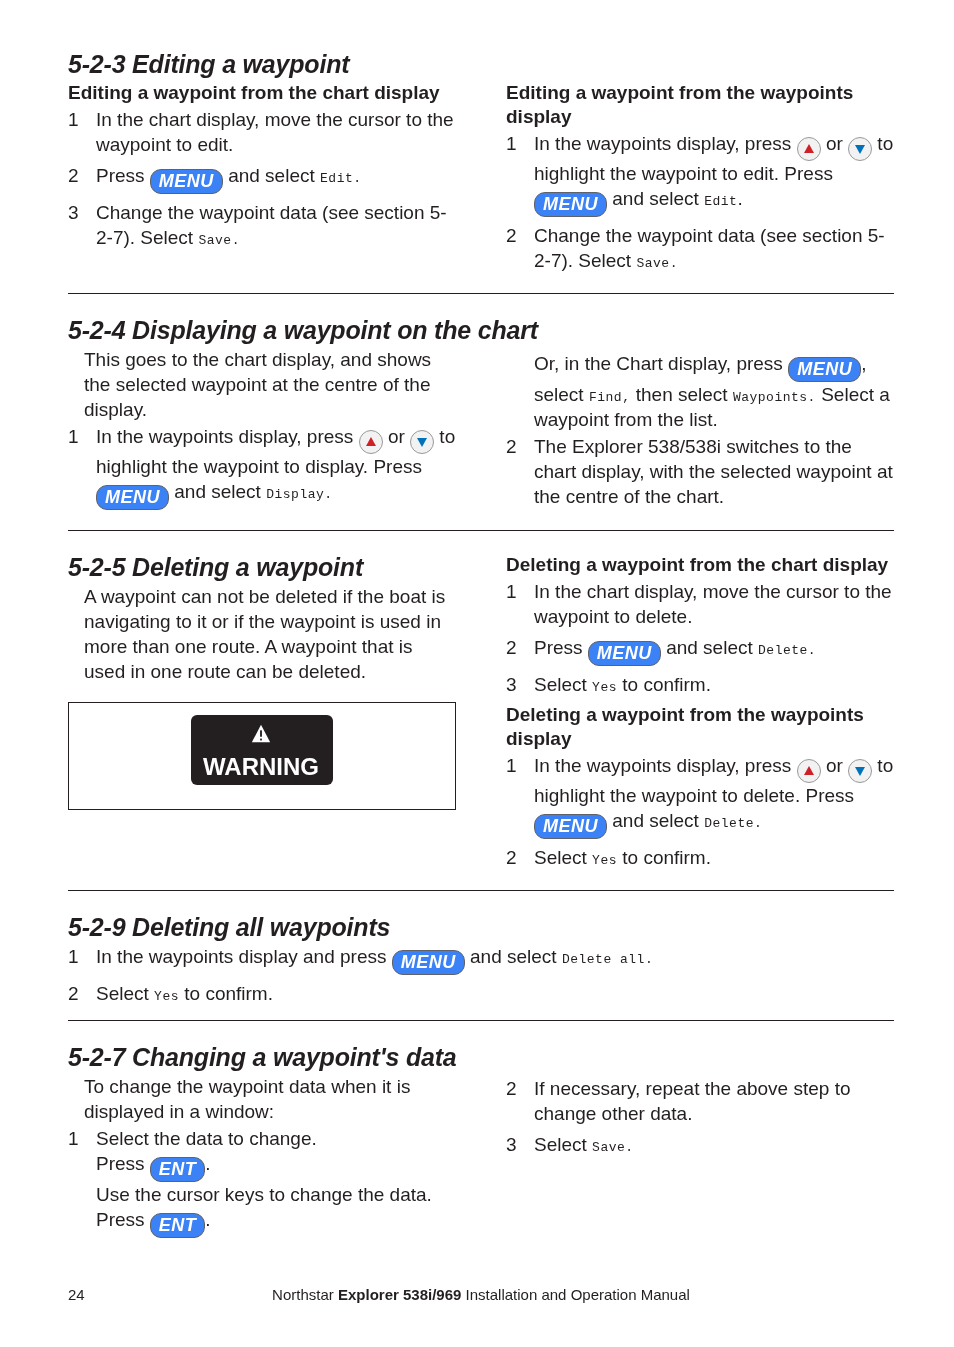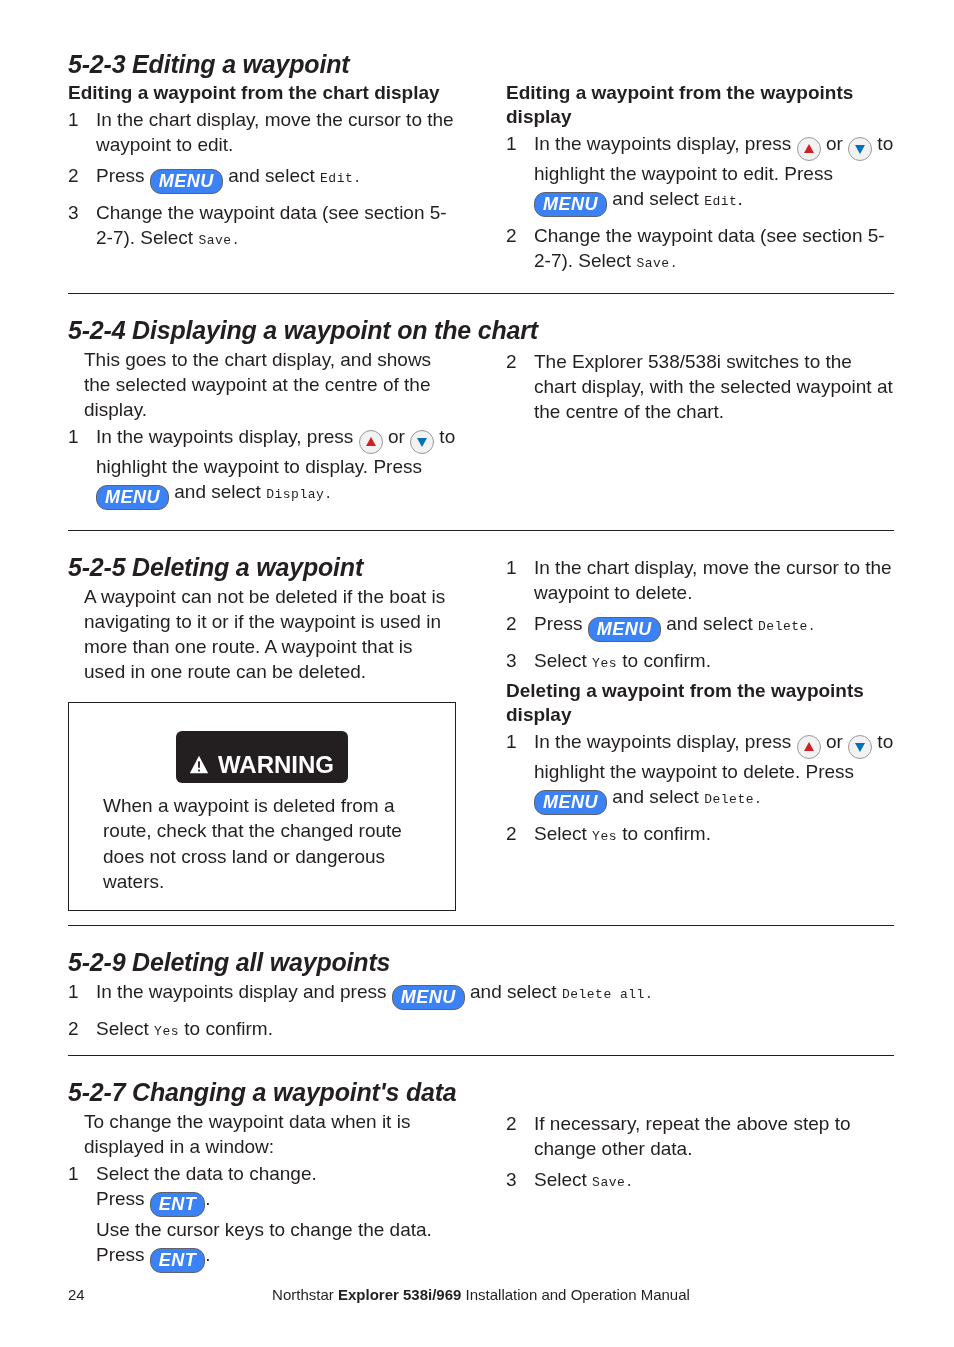--- a/index.html
+++ b/index.html
@@ -105,23 +105,24 @@
     margin-top: 18px;
   }
   .warn-pill {
     display: inline-flex;
     align-items: center;
     gap: 8px;
     background: #231f20;
     color: #fff;
     font-weight: 700;
     font-size: 24px;
-    padding: 20px 14px 4px 12px;
+    padding: 8px 14px 4px 12px;
     border-radius: 6px;
-    margin: 16px auto 10px auto;
+    margin: 0 auto 10px auto;
+    flex-direction: column;
   }
   .warn-pill-wrap { text-align: center; }
   .warn-pill svg { width: 22px; height: 22px; }
   .sub-line { margin-top: 4px; }
   .footer {
     position: absolute;
     bottom: 44px;
     left: 68px;
     right: 60px;
     font-size: 15px;
@@ -210,20 +211,23 @@
                 </span><span> or </span><span class="arrow-btn">
                   <svg viewBox="0 0 12 12">
                     <polygon points="1,2 11,2 6,11" fill="#0072bb"></polygon>
                   </svg>
                 </span><span> to highlight the waypoint to display. Press </span><span class="menu-btn">MENU</span><span> and select </span><span class="mono">Display.</span>
             </span>
             </li>
         </ol>
       </div>
       <div class="col">
+        <p class="body-text sub-line" style="margin-left:28px;">
+          <span>Or, in the Chart display, press </span><span class="menu-btn">MENU</span><span>, select </span><span class="mono">Find,</span><span> then select </span><span class="mono">Waypoints.</span><span> Select a waypoint from the list.</span>
+        </p>
         <ol class="steps">
           <li>
               <span class="num">2</span>
             <span class="content">The Explorer 538/538i switches to the chart display, with the selected waypoint at the centre of the chart.</span>
             </li>
         </ol>
       </div>
     </div>
   </div>
 
@@ -238,24 +242,24 @@
           <div class="warn-pill-wrap">
             <span class="warn-pill">
               <svg viewBox="0 0 24 24">
                   <path fill="#fff" d="M12 2 L22 21 H2 Z"></path>
                   <rect x="11" y="8" width="2" height="7" fill="#231f20"></rect>
                   <rect x="11" y="17" width="2" height="2" fill="#231f20"></rect>
                 </svg>
               <span>WARNING</span>
             </span>
           </div>
-          <div class="body-text">When a waypoint is deleted from a route, check that the changed route does not cross land or dangerous waters.</div>
         </div>
       </div>
       <div class="col">
+        <div class="subhead">Deleting a waypoint from the chart display</div>
         <ol class="steps">
           <li>
               <span class="num">1</span>
             <span class="content">In the chart display, move the cursor to the waypoint to delete.</span>
             </li>
           <li>
               <span class="num">2</span>
             <span class="content">
               <span>Press </span><span class="menu-btn">MENU</span><span> and select </span><span class="mono">Delete.</span>
             </span>

